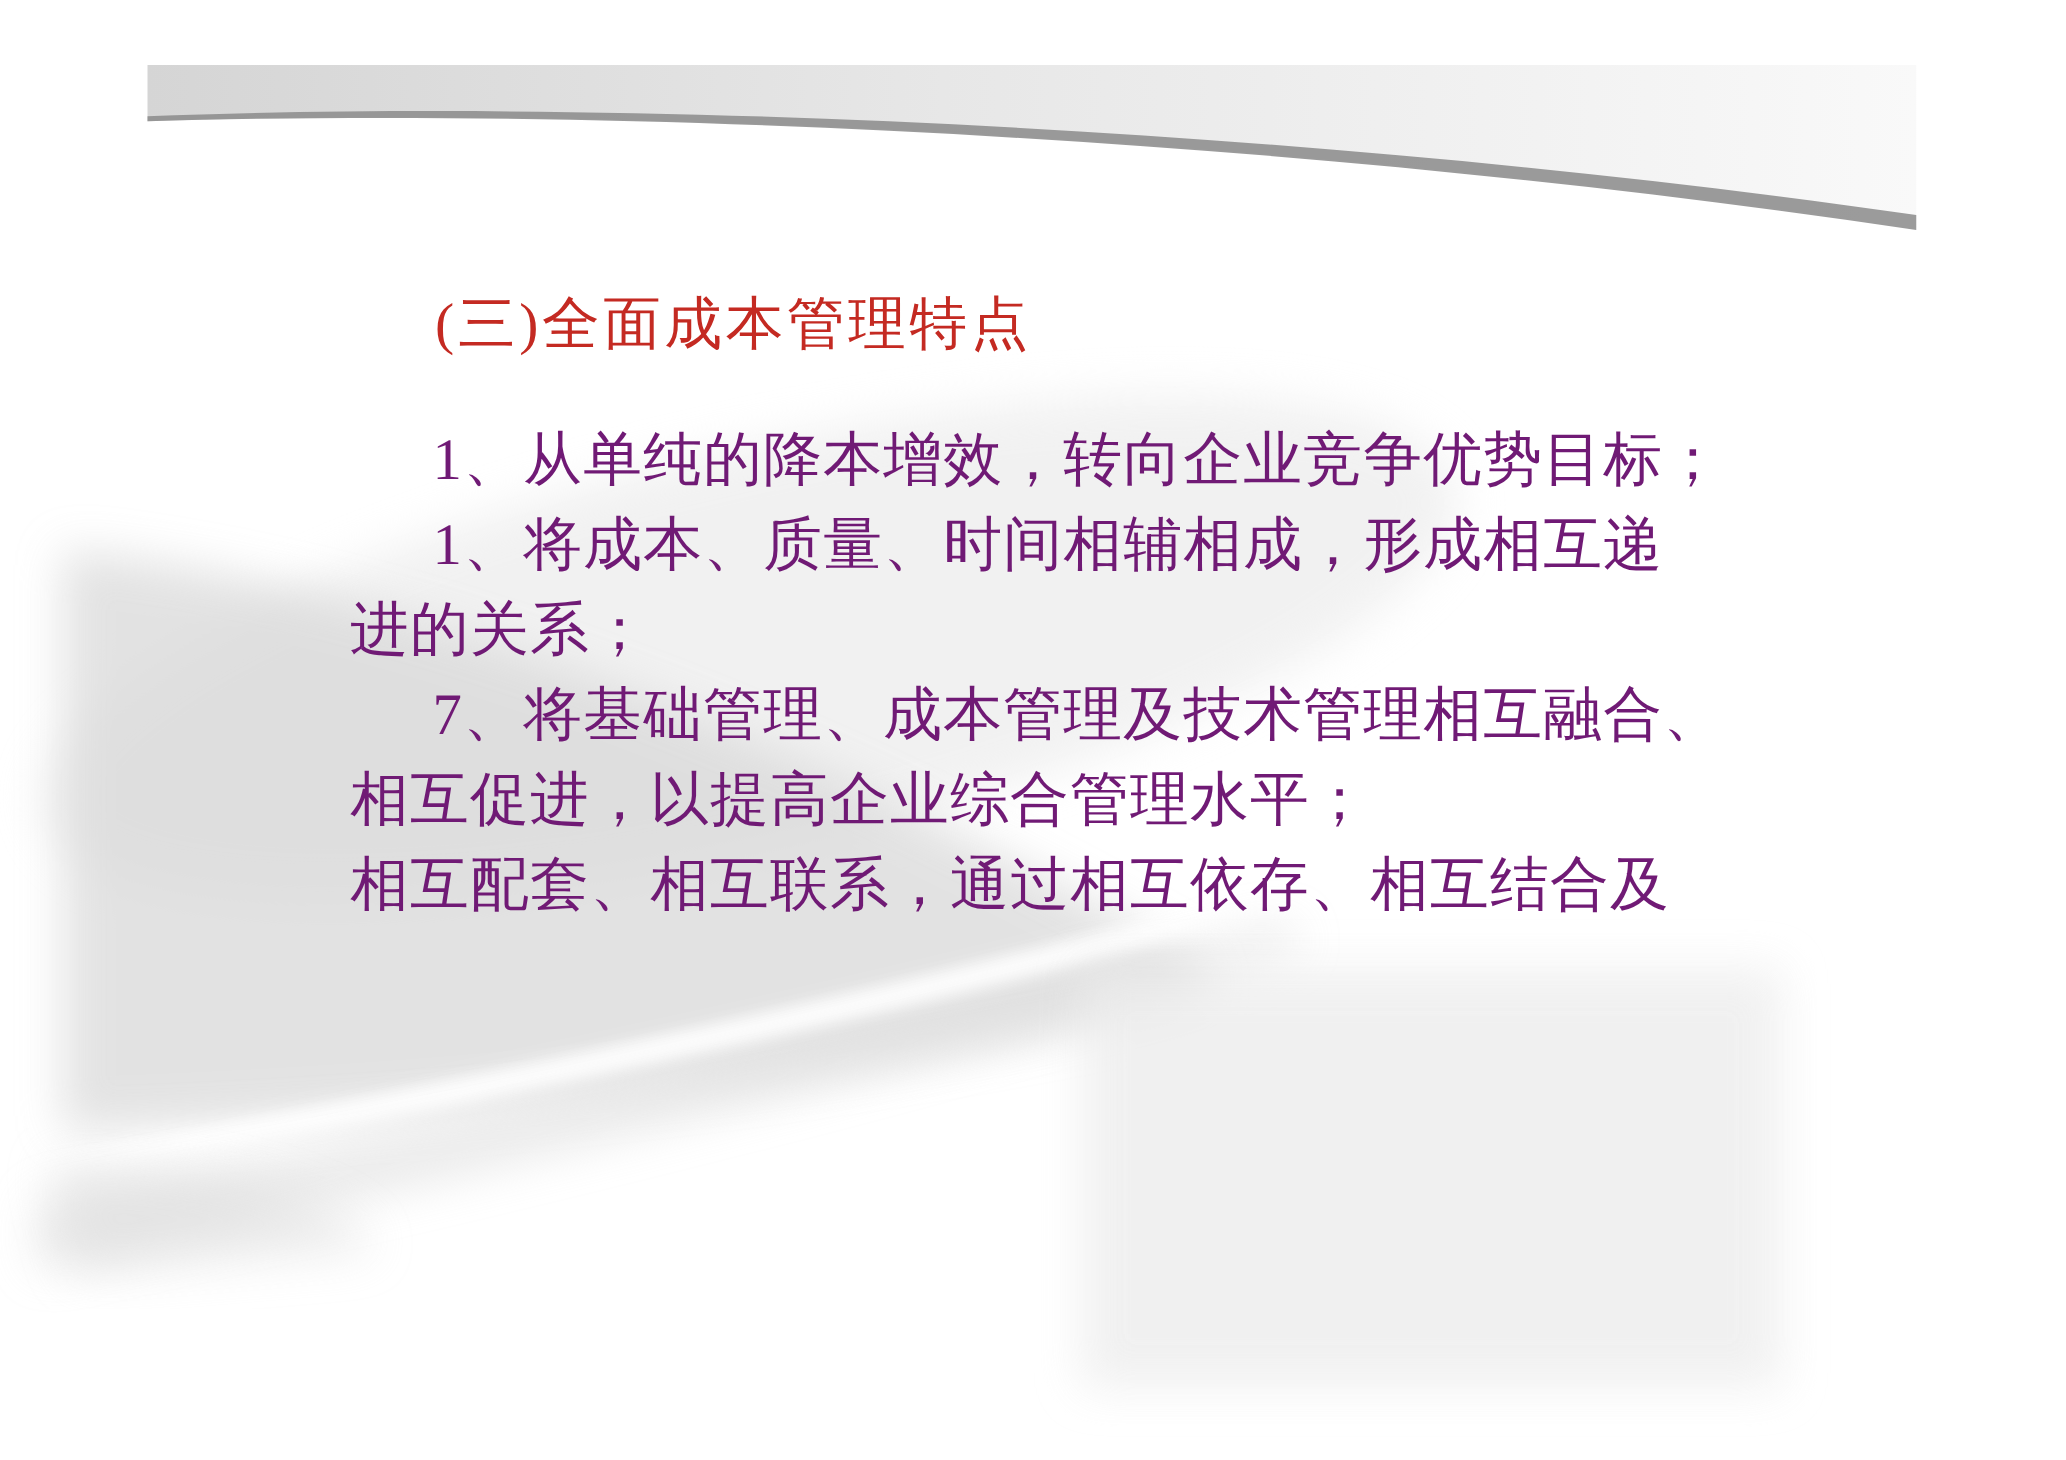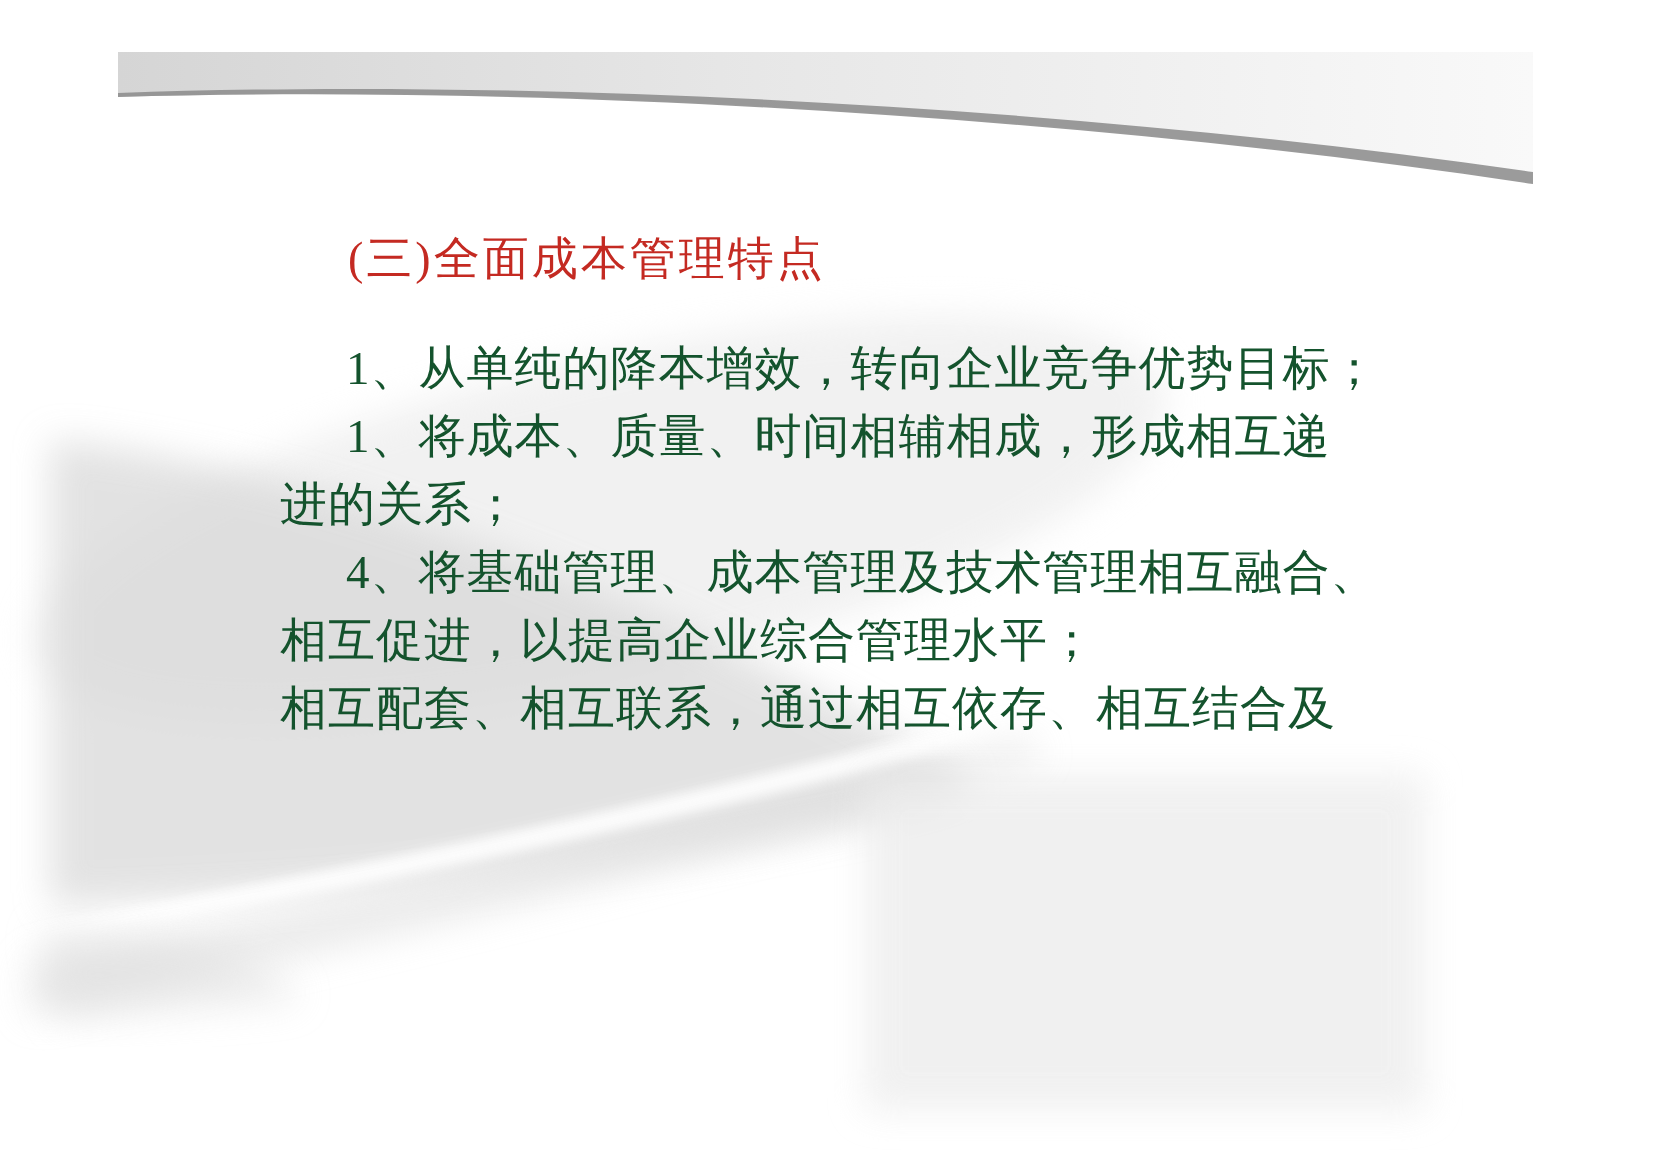--- a/index.html
+++ b/index.html
@@ -31,21 +31,21 @@
     color: #c42a22;
     white-space: nowrap;
     font-weight: 500;
     margin-top: 28px;
   }
   .body-block {
     position: absolute;
     left: 280px;
     top: 334px;
     width: 1110px;
-    color: #14532d;
+    color: #701a75;
   }
   .body-line {
     font-size: 47px;
     line-height: 68px;
     white-space: nowrap;
     letter-spacing: 1px;
   }
   .body-line.indent {
     padding-left: 66px;
   }
@@ -86,18 +86,18 @@
 
     <rect x="865" y="775" width="560" height="335" fill="#ededed" opacity="0.8" filter="url(#softBlur)"></rect>
   </svg>
 
   <div class="title">(三)全面成本管理特点</div>
 
   <div class="body-block">
     <div class="body-line indent">1、从单纯的降本增效，转向企业竞争优势目标；</div>
     <div class="body-line indent">1、将成本、质量、时间相辅相成，形成相互递</div>
     <div class="body-line">进的关系；</div>
-    <div class="body-line indent">4、将基础管理、成本管理及技术管理相互融合、</div>
+    <div class="body-line indent">7、将基础管理、成本管理及技术管理相互融合、</div>
     <div class="body-line">相互促进，以提高企业综合管理水平；</div>
     <div class="body-line">相互配套、相互联系，通过相互依存、相互结合及</div>
   </div>
 
 </div>
 
 </body></html>

